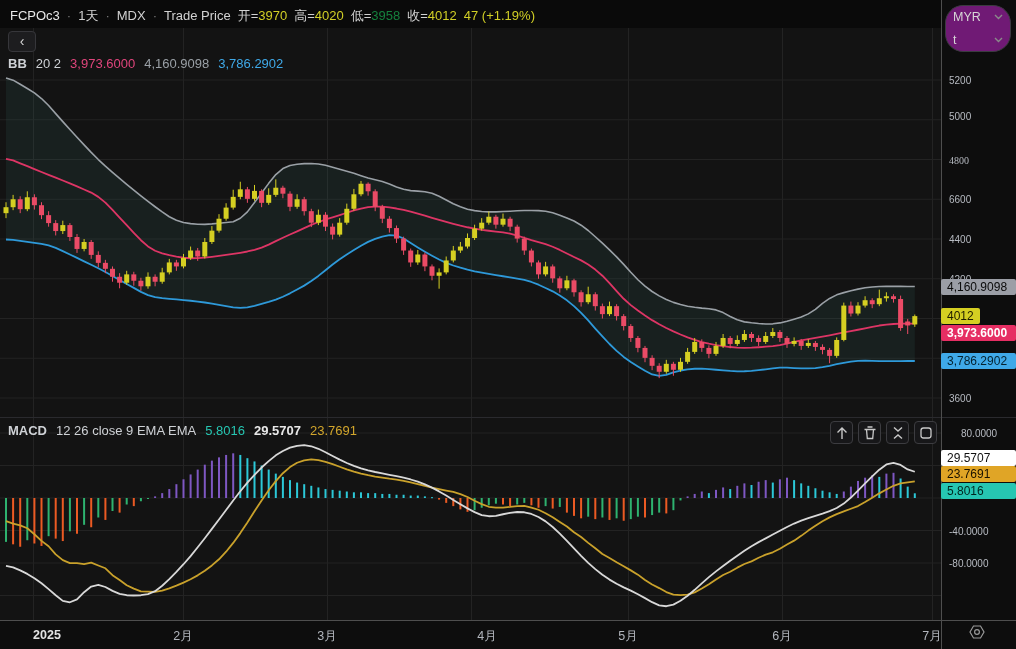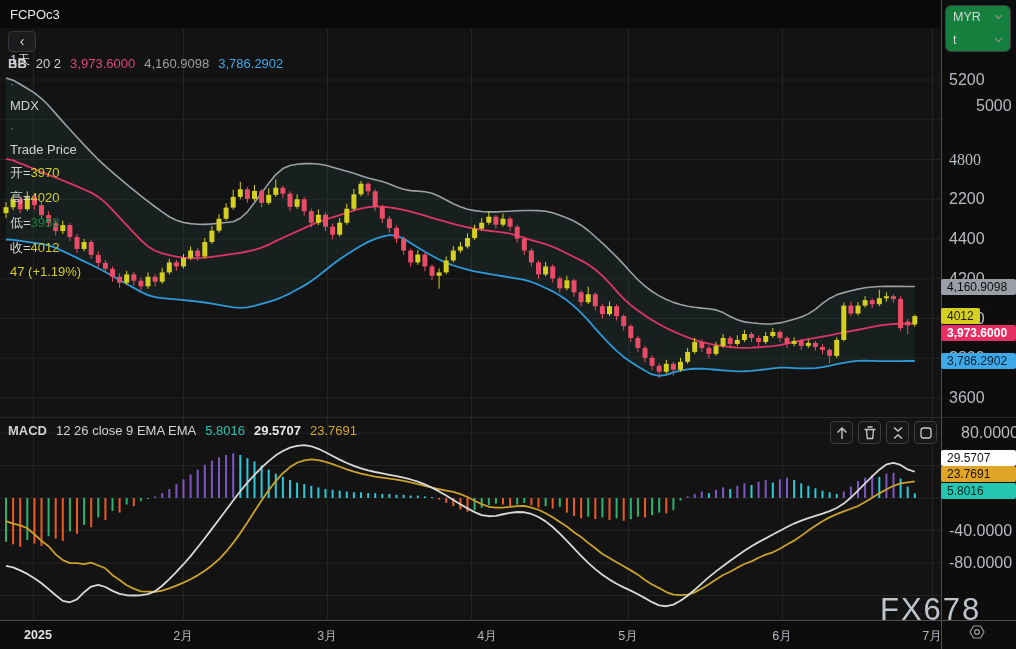--- a/index.html
+++ b/index.html
@@ -1,37 +1,37 @@
 <!DOCTYPE html>
 <html><head>
 <meta charset="utf-8">
 <style>
   html,body{margin:0;padding:0;background:#000;}
   .app{position:relative;width:1016px;height:649px;background:#131313;overflow:hidden;
        font-family:"Liberation Sans","DejaVu Sans",sans-serif;-webkit-font-smoothing:antialiased;}
   #chart-svg{position:absolute;left:0;top:0;z-index:1;}
   .overlay{position:absolute;z-index:3;white-space:nowrap;}
-  .hdr{left:10px;top:7px;font-size:13px;display:flex;gap:7px;align-items:baseline;flex-direction:column;}
+  .hdr{left:10px;top:7px;font-size:13px;display:flex;gap:7px;align-items:baseline;}
   .hdr span{display:inline-block;}
   #back-btn{position:absolute;left:8px;top:31px;width:28px;height:21px;z-index:4;
     background:#1d1d1f;border:1px solid #36363a;border-radius:4px;color:#d8d8d8;
     font-size:14px;line-height:17px;text-align:center;padding:0;cursor:pointer;}
   .indrow{font-size:13px;display:flex;gap:9px;align-items:baseline;}
   #bb-row{left:8px;top:56px;}
   #macd-row{left:8px;top:423px;}
   #pane-toolbar{left:830px;top:421px;display:flex;gap:5px;z-index:4;}
   .tbtn{width:23px;height:23px;background:rgba(24,24,26,.92);border:1px solid #3c3c40;
     border-radius:4px;display:flex;align-items:center;justify-content:center;padding:0;cursor:pointer;}
   .tbtn svg{display:block;}
   #currency-box{left:945px;top:5px;width:66px;height:47px;border:1px solid #3b3b40;
-    border-radius:6px;background:#15803d;z-index:4;box-sizing:border-box;display:flex;flex-direction:column;}
+    border-radius:18px;background:#701a75;z-index:4;box-sizing:border-box;display:flex;flex-direction:column;}
   .cs-row{flex:1;display:flex;align-items:center;justify-content:space-between;
     padding:0 7px;font-size:12.5px;color:#d6d6d6;cursor:pointer;}
   #price-axis,#macd-axis,#time-axis{z-index:3;}
-  .axlabel{position:absolute;left:949px;transform:translateY(-50%);font-size:16px;color:#b7bbc2;z-index:2;}
+  .axlabel{position:absolute;left:949px;transform:translateY(-50%);font-size:10px;color:#b7bbc2;z-index:2;}
   .badge{position:absolute;left:941px;height:16px;line-height:16px;font-size:12px;
     padding:0 6px;border-radius:2px;z-index:5;transform:translateY(-50%);box-sizing:border-box;}
   .badge.wide{width:75px;}
   .tlabel{position:absolute;top:628px;transform:translateX(-50%);font-size:12.5px;color:#b2b6bd;z-index:3;}
   .tlabel.major{color:#e3e3e3;font-weight:700;}
   #watermark{left:880px;top:592px;font-size:31px;letter-spacing:2px;color:#ccd2da;
     opacity:.93;z-index:4;font-weight:400;}
   #axis-settings{position:absolute;left:968px;top:623px;z-index:4;background:none;border:none;padding:0;cursor:pointer;}
 </style>
 </head>
@@ -530,53 +530,52 @@
     <div class="cs-row">
       <span>t</span>
       <svg width="9" height="6" viewBox="0 0 9 6">
           <path d="M1 1l3.5 3.5L8 1" stroke="#8a8a8a" stroke-width="1.4" fill="none"></path>
         </svg>
     </div>
   </div>
 
   <div id="price-axis">
       <div class="axlabel" style="top: 80px;">5200</div>
-      <div class="axlabel" style="top: 106px; margin-left: 27px;">5000</div>
+      <div class="axlabel" style="top: 116px;">5000</div>
       <div class="axlabel" style="top: 159.5px; font-family: Liberation Serif, serif;">4800</div>
-      <div class="axlabel" style="top: 199.25px;">2200</div>
+      <div class="axlabel" style="top: 199.25px;">6600</div>
       <div class="axlabel" style="top: 239px;">4400</div>
       <div class="axlabel" style="top: 278.75px;">4200</div>
       <div class="axlabel" style="top: 318.5px;">4000</div>
       <div class="axlabel" style="top: 358.25px;">3800</div>
       <div class="axlabel" style="top: 398px;">3600</div>
       <div class="badge wide" style="top: 286.519px; background: rgb(155, 158, 166); color: rgb(11, 11, 11);">4,160.9098</div>
       <div class="badge" style="top: 316.115px; background: rgb(213, 207, 34); color: rgb(31, 29, 0);">4012</div>
       <div class="badge wide" style="top: 333.115px; background: rgb(230, 46, 99); color: rgb(255, 255, 255); font-weight: 700;">3,973.6000</div>
       <div class="badge wide" style="top: 360.975px; background: rgb(63, 169, 232); color: rgb(4, 34, 47);">3,786.2902</div>
     </div>
   <div id="macd-axis">
       <div class="axlabel" style="top: 433px; margin-left: 12px;">80.0000</div>
       <div class="axlabel" style="top: 530.5px;">-40.0000</div>
       <div class="axlabel" style="top: 563px;">-80.0000</div>
       <div class="axlabel" style="top: 625px; margin-top: 48px;">-120.0000</div>
       <div class="badge wide" style="top: 458px; background: rgb(255, 255, 255); color: rgb(17, 17, 17);">29.5707</div>
       <div class="badge wide" style="top: 474px; background: rgb(224, 165, 38); color: rgb(26, 18, 0);">23.7691</div>
       <div class="badge wide" style="top: 491px; background: rgb(38, 198, 178); color: rgb(0, 38, 31);">5.8016</div>
     </div>
   <div id="time-axis">
-      <div class="tlabel major" style="left: 38px; text-align: center;">2025</div>
+      <div class="tlabel major" style="left: 47px; text-align: center;">2025</div>
       <div class="tlabel" style="left: 183px;">2月</div>
       <div class="tlabel" style="left: 327px;">3月</div>
       <div class="tlabel" style="left: 459px; margin-left: 28px;">4月</div>
       <div class="tlabel" style="left: 628px;">5月</div>
       <div class="tlabel" style="left: 782px;">6月</div>
       <div class="tlabel" style="left: 932px;">7月</div>
     </div>
 
-  <div class="overlay" id="watermark">FX678</div>
 
   <button id="axis-settings">
     <svg width="18" height="18" viewBox="0 0 18 18">
       <polygon points="2,9 5.5,3 12.5,3 16,9 12.5,15 5.5,15" fill="none" stroke="#9a9a9a" stroke-width="1.2"></polygon>
       <circle cx="9" cy="9" r="2.4" fill="none" stroke="#9a9a9a" stroke-width="1.2"></circle>
     </svg>
   </button>
 </div>
 
 </body></html>

